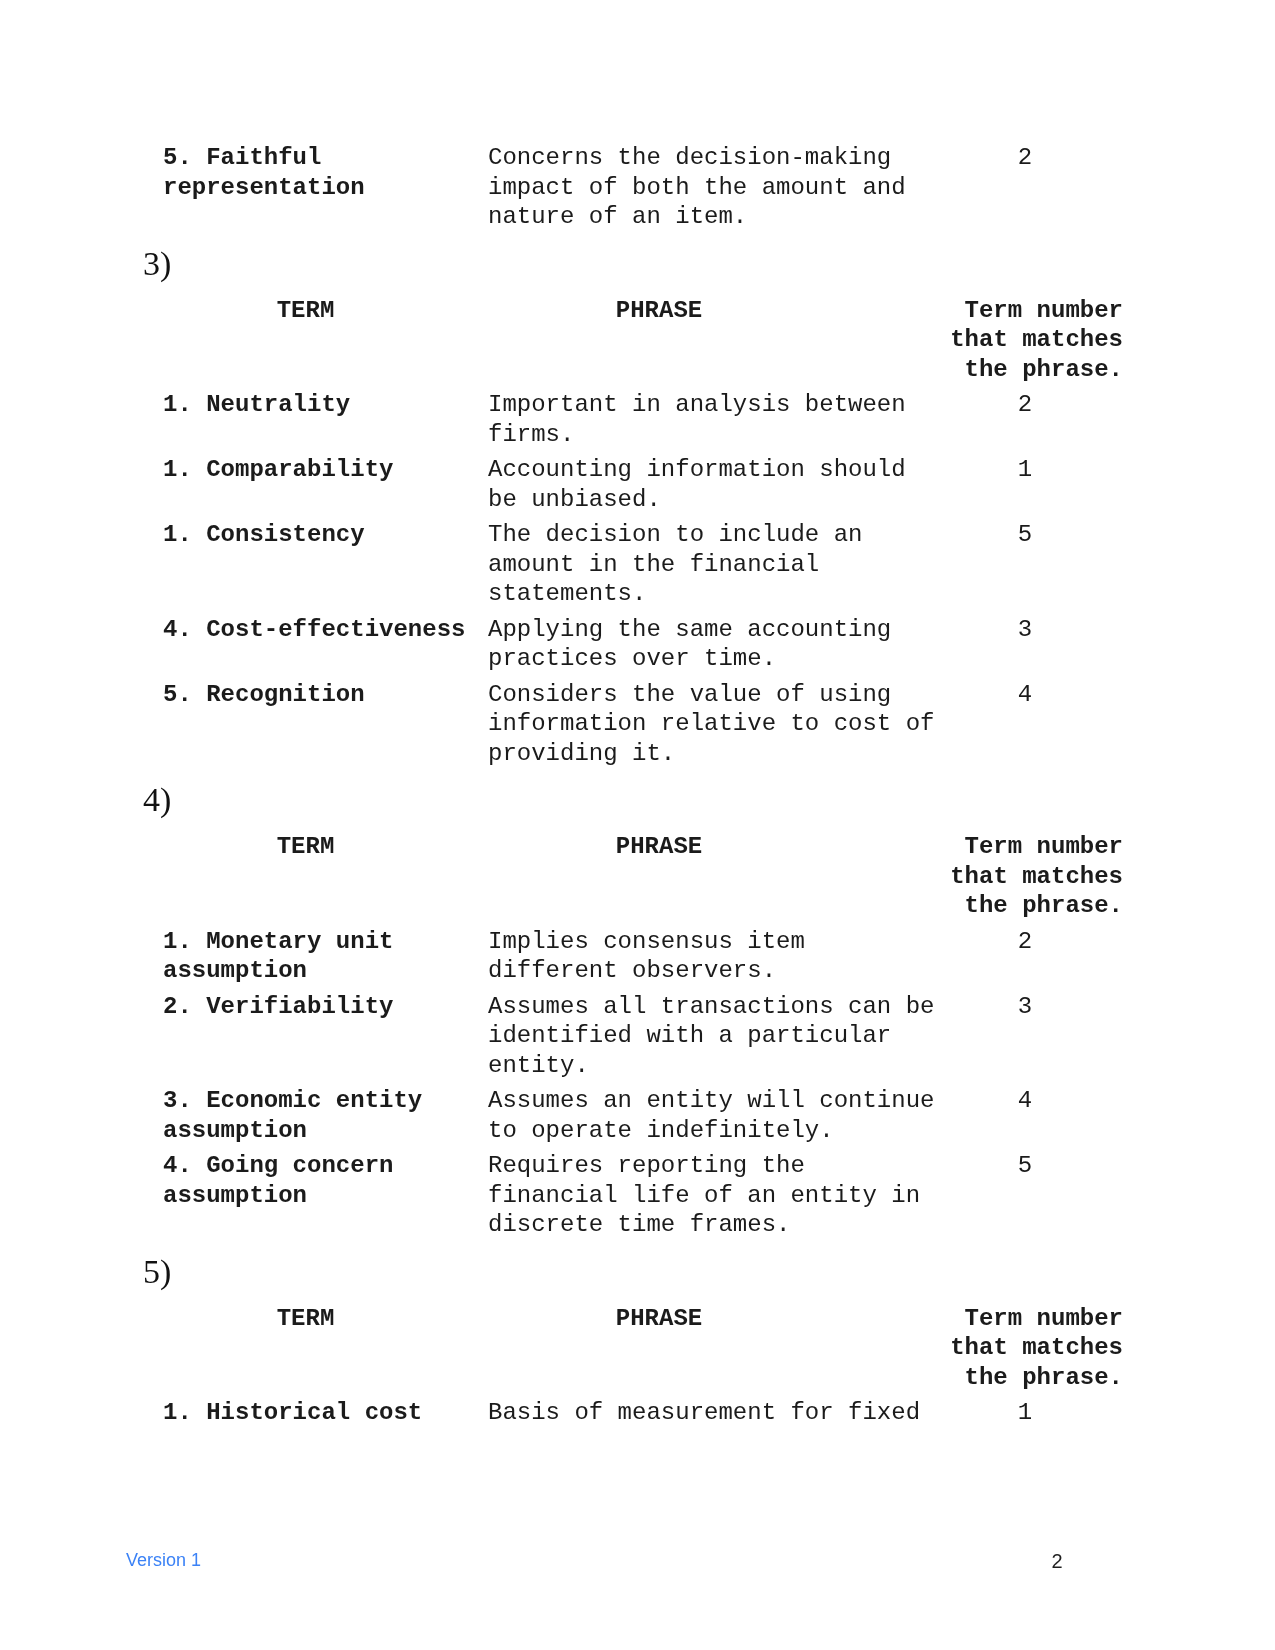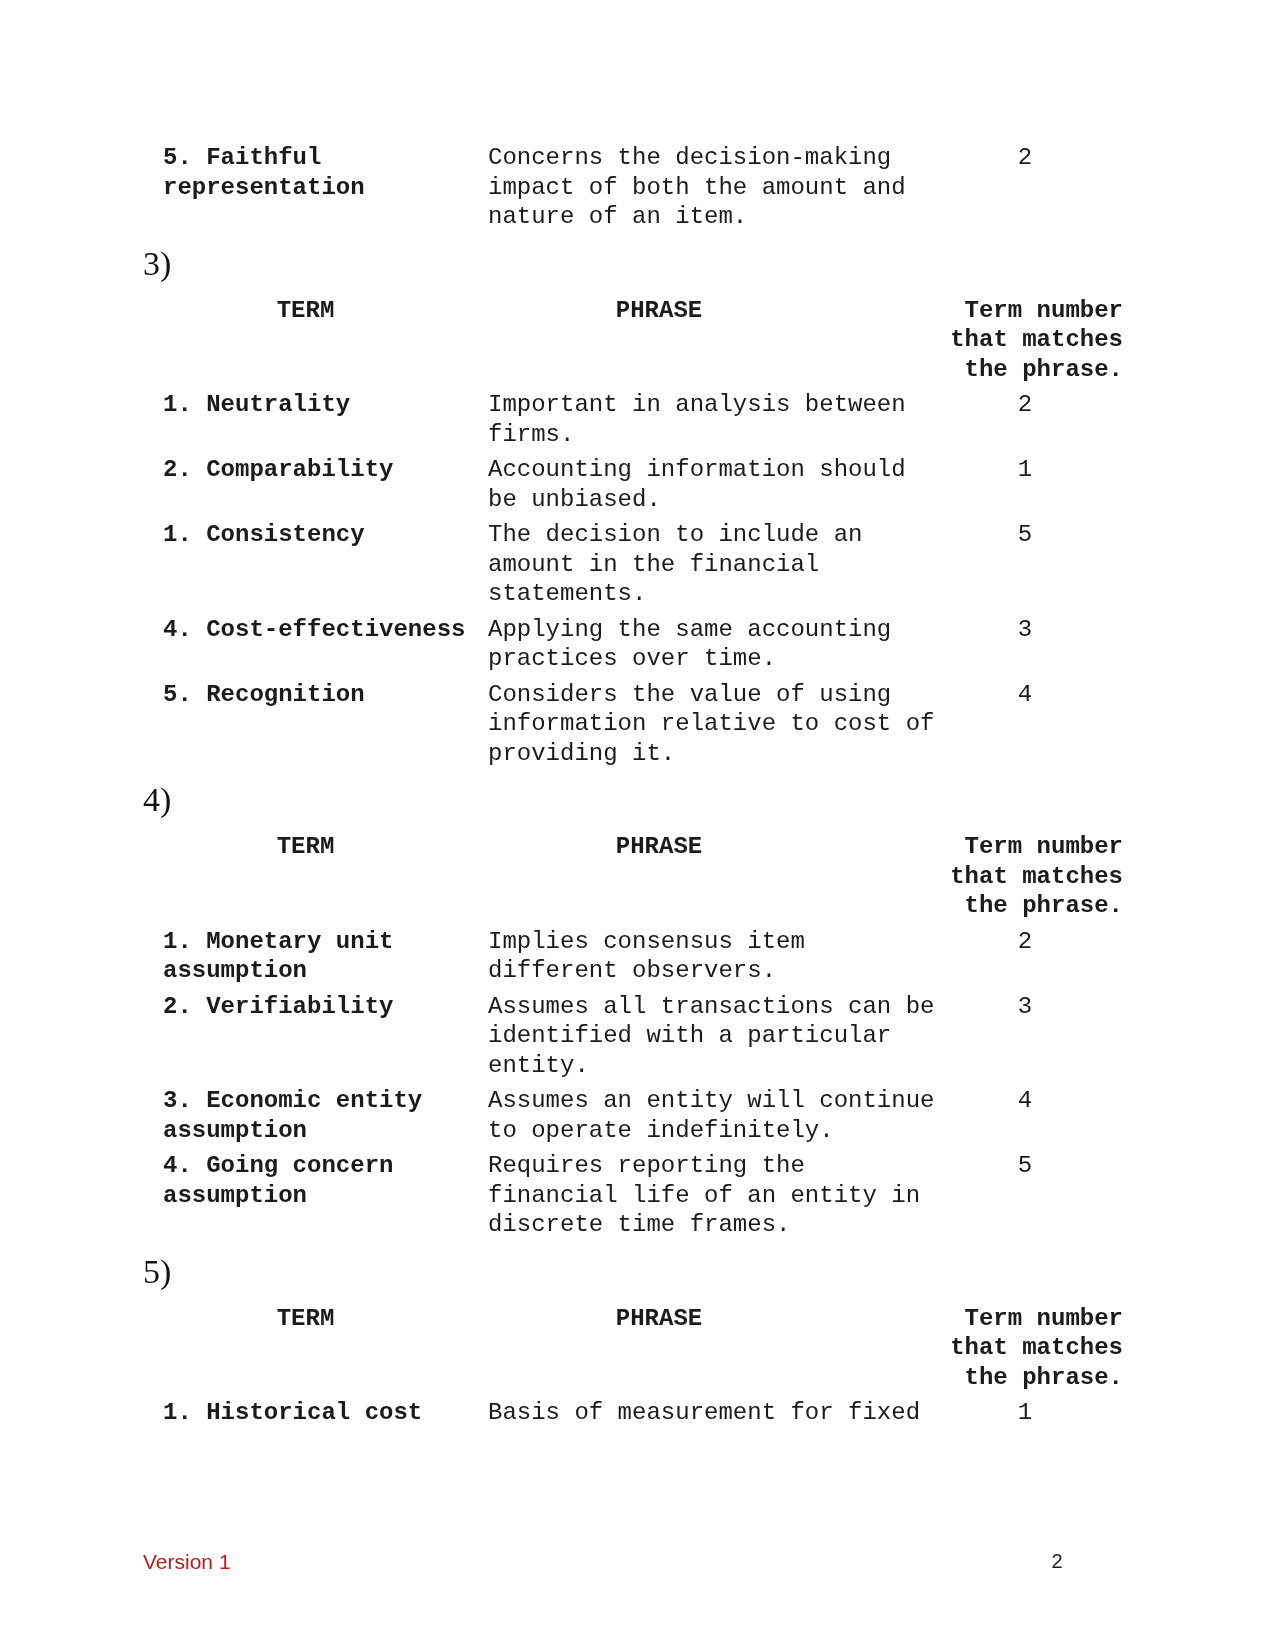--- a/index.html
+++ b/index.html
@@ -41,23 +41,23 @@
   th.col-num    { padding-right:12px;text-align:right; }
 
   .sec-label {
     font-family:"Liberation Serif", serif;
     font-size:34px; line-height:44px; font-weight:normal;
     color:#111111;
     margin:4px 0 10px 0;
   }
 
   .footer-version {
-    position:absolute; left:143px; top:1550px;
+    position:absolute; left:126px; top:1550px;
     font-family:"Liberation Sans", sans-serif;
-    font-size:21px; color:#b91c1c;
+    font-size:18px; color:#3b82f6;
   }
   .footer-pagenum {
     position:absolute; left:1040px; top:1550px; width:34px;
     text-align:center;
     font-family:"Liberation Sans", sans-serif;
     font-size:20px; color:#1f1f1f;
   }
 </style>
 </head>
 <body>
@@ -83,21 +83,21 @@
           <th class="col-num">Term number that matches the phrase.</th>
         </tr>
       </thead>
       <tbody>
             <tr>
     <td class="cell-term">1. Neutrality</td>
     <td class="cell-phrase">Important in analysis between firms.</td>
     <td class="cell-num">2</td>
   </tr>
             <tr>
-    <td class="cell-term">2. Comparability</td>
+    <td class="cell-term">1. Comparability</td>
     <td class="cell-phrase">Accounting information should be unbiased.</td>
     <td class="cell-num">1</td>
   </tr>
             <tr>
     <td class="cell-term">1. Consistency</td>
     <td class="cell-phrase">The decision to include an amount in the financial statements.</td>
     <td class="cell-num">5</td>
   </tr>
             <tr>
     <td class="cell-term">4. Cost-effectiveness</td>

